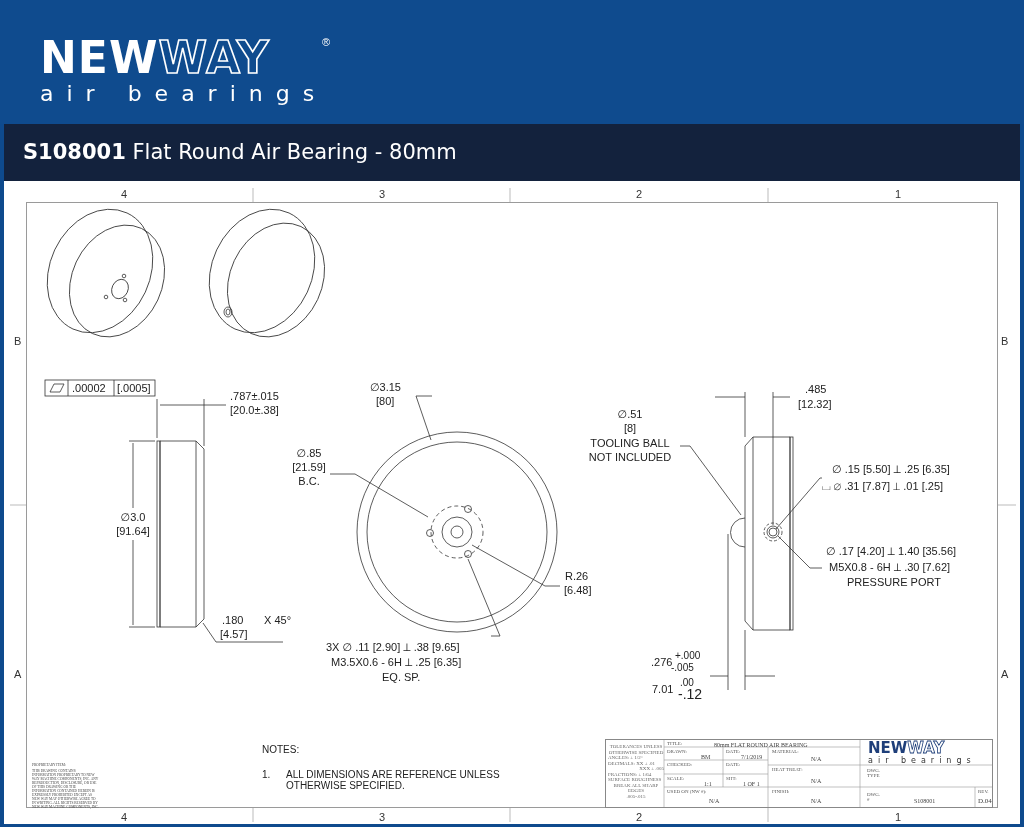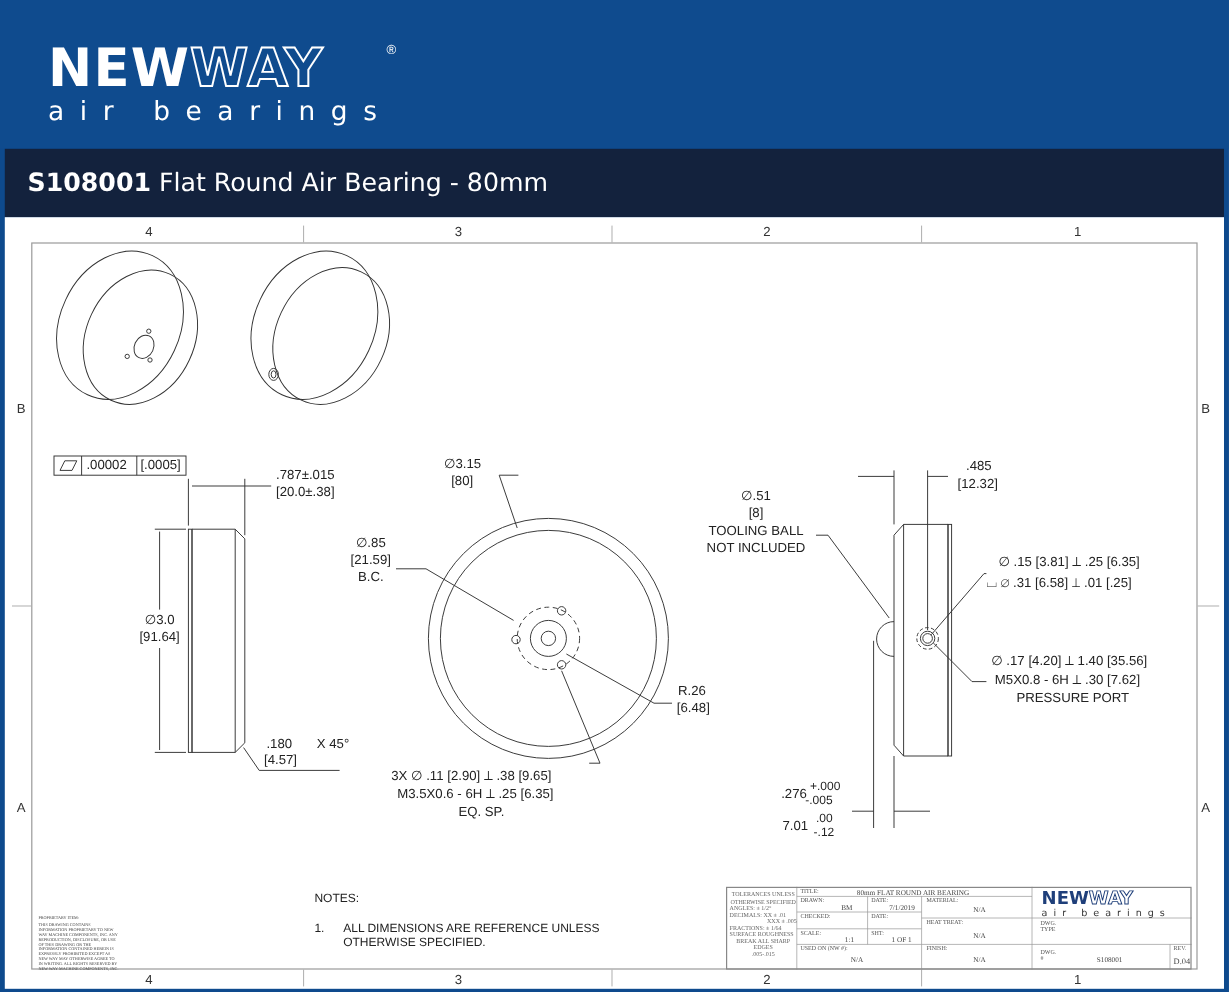--- a/index.html
+++ b/index.html
@@ -176,31 +176,31 @@
 <span class="t" style="left:326px;top:641px">3X ∅ .11 [2.90] ⟂ .38 [9.65]</span>
 <span class="t" style="left:331px;top:656px">M3.5X0.6 - 6H ⟂ .25 [6.35]</span>
 <span class="t" style="left:382px;top:671px">EQ. SP.</span>
 
 <span class="t" style="left:805px;top:383px">.485</span>
 <span class="t" style="left:798px;top:398px">[12.32]</span>
 <span class="t c" style="left:600px;top:408px;width:60px">∅.51</span>
 <span class="t c" style="left:600px;top:422px;width:60px">[8]</span>
 <span class="t c" style="left:580px;top:437px;width:100px">TOOLING BALL</span>
 <span class="t c" style="left:580px;top:451px;width:100px">NOT INCLUDED</span>
-<span class="t" style="left:832px;top:463px">∅ .15 [3.81] ⟂ .25 [6.35]</span>
-<span class="t" style="left:822px;top:480px">⌴ ∅ .31 [6.58] ⟂ .01 [.25]</span>
+<span class="t" style="left:832px;top:463px">∅ .15 [5.50] ⟂ .25 [6.35]</span>
+<span class="t" style="left:822px;top:480px">⌴ ∅ .31 [7.87] ⟂ .01 [.25]</span>
 <span class="t" style="left:826px;top:545px">∅ .17 [4.20] ⟂ 1.40 [35.56]</span>
 <span class="t" style="left:829px;top:561px">M5X0.8 - 6H ⟂ .30 [7.62]</span>
 <span class="t" style="left:847px;top:576px">PRESSURE PORT</span>
 <span class="t" style="left:651px;top:656px">.276</span>
 <span class="t" style="left:675px;top:649px;font-size:10px">+.000</span>
 <span class="t" style="left:671px;top:661px;font-size:10px">-.005</span>
 <span class="t" style="left:652px;top:683px">7.01</span>
 <span class="t" style="left:680px;top:676px;font-size:10px">.00</span>
-<span class="t" style="left:678px;top:688px;font-size:10px">-.12</span>
+<span class="t" style="left:678px;top:688px;font-size:14px">-.12</span>
 
 <div class="notes">
   <div>NOTES:</div>
   <div style="margin-top:14px;position:relative;padding-left:24px">
     <span style="position:absolute;left:0">1.</span>
     <div>ALL DIMENSIONS ARE REFERENCE UNLESS</div>
     <div>OTHERWISE SPECIFIED.</div>
   </div>
 </div>
 

